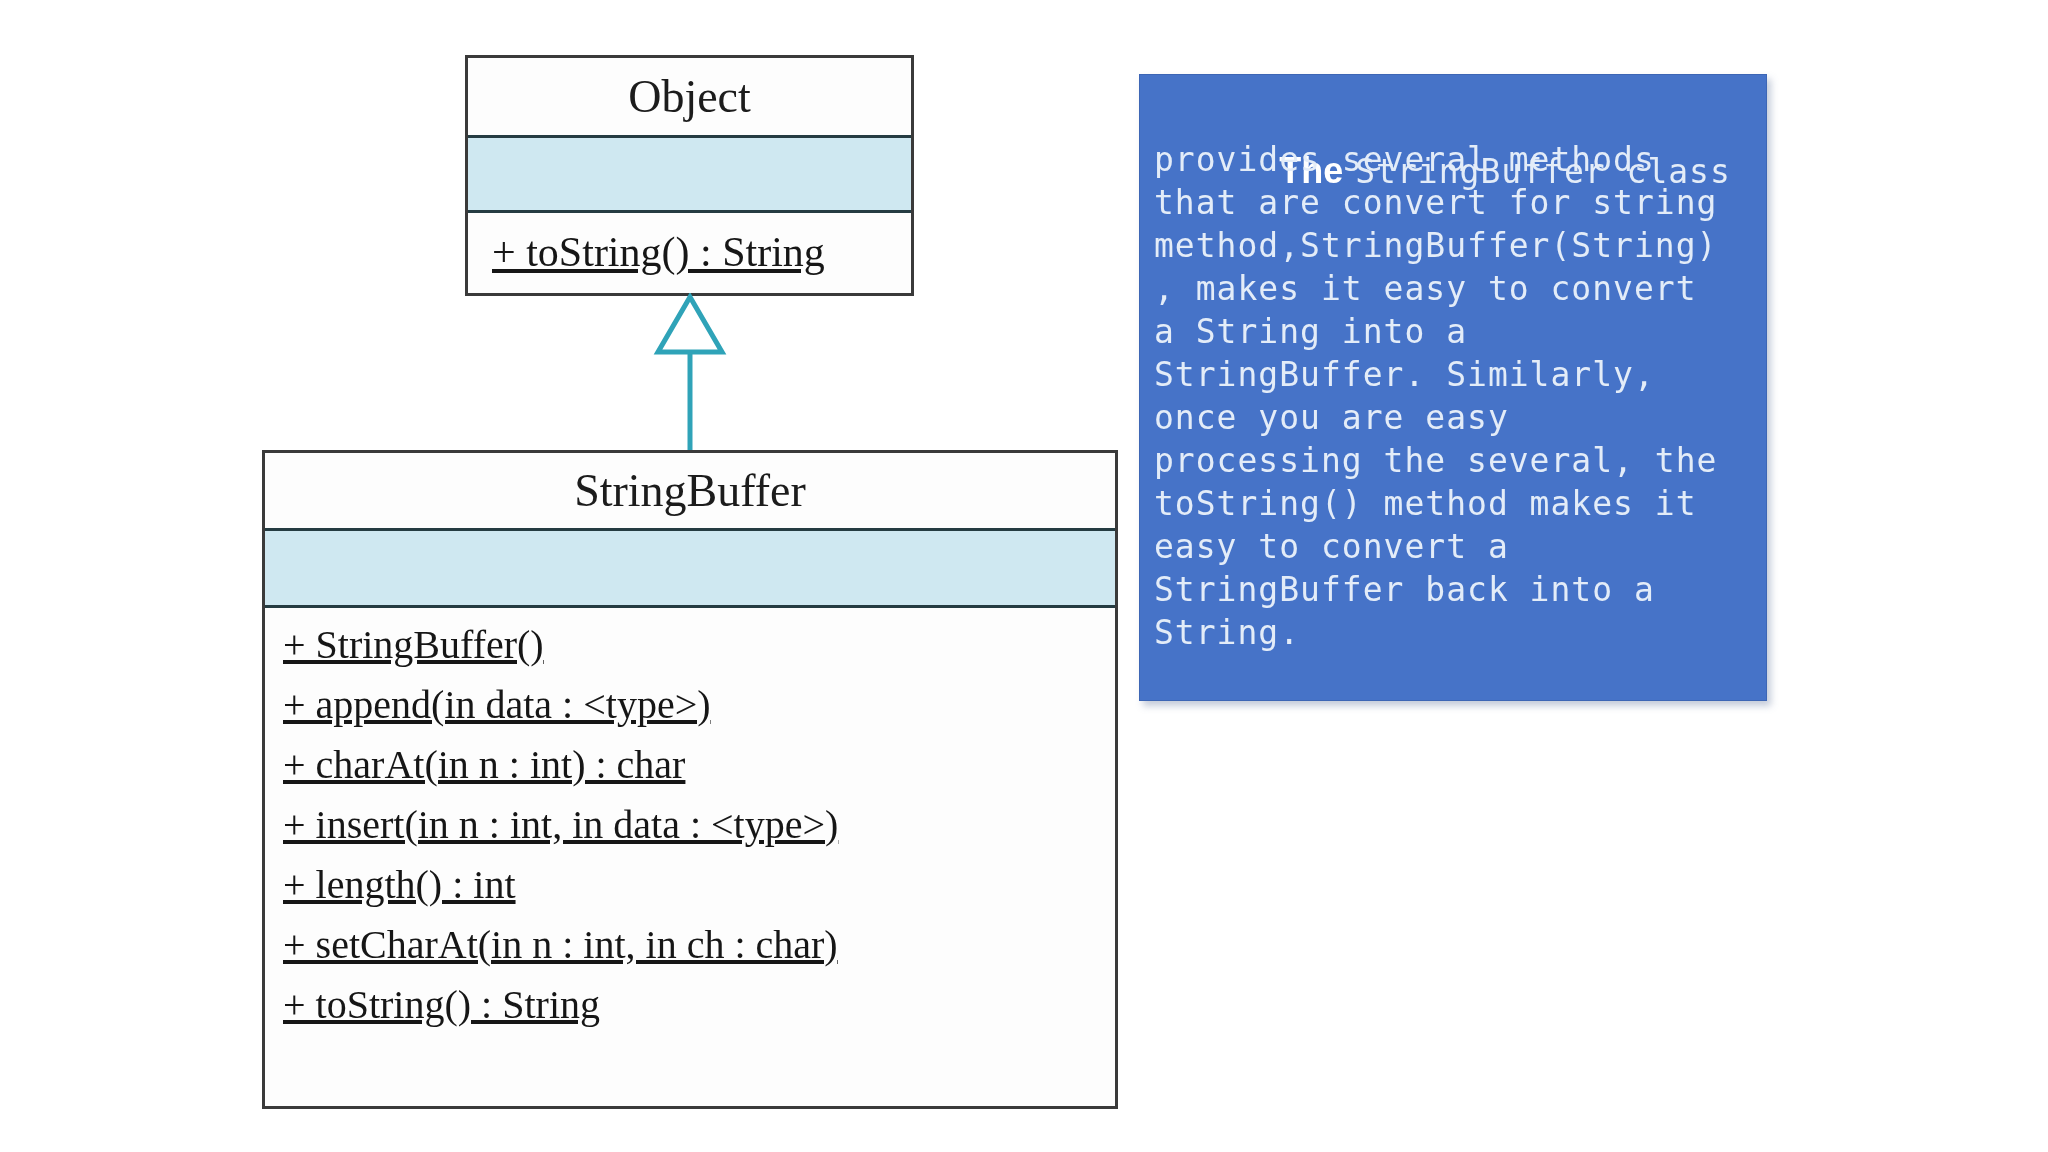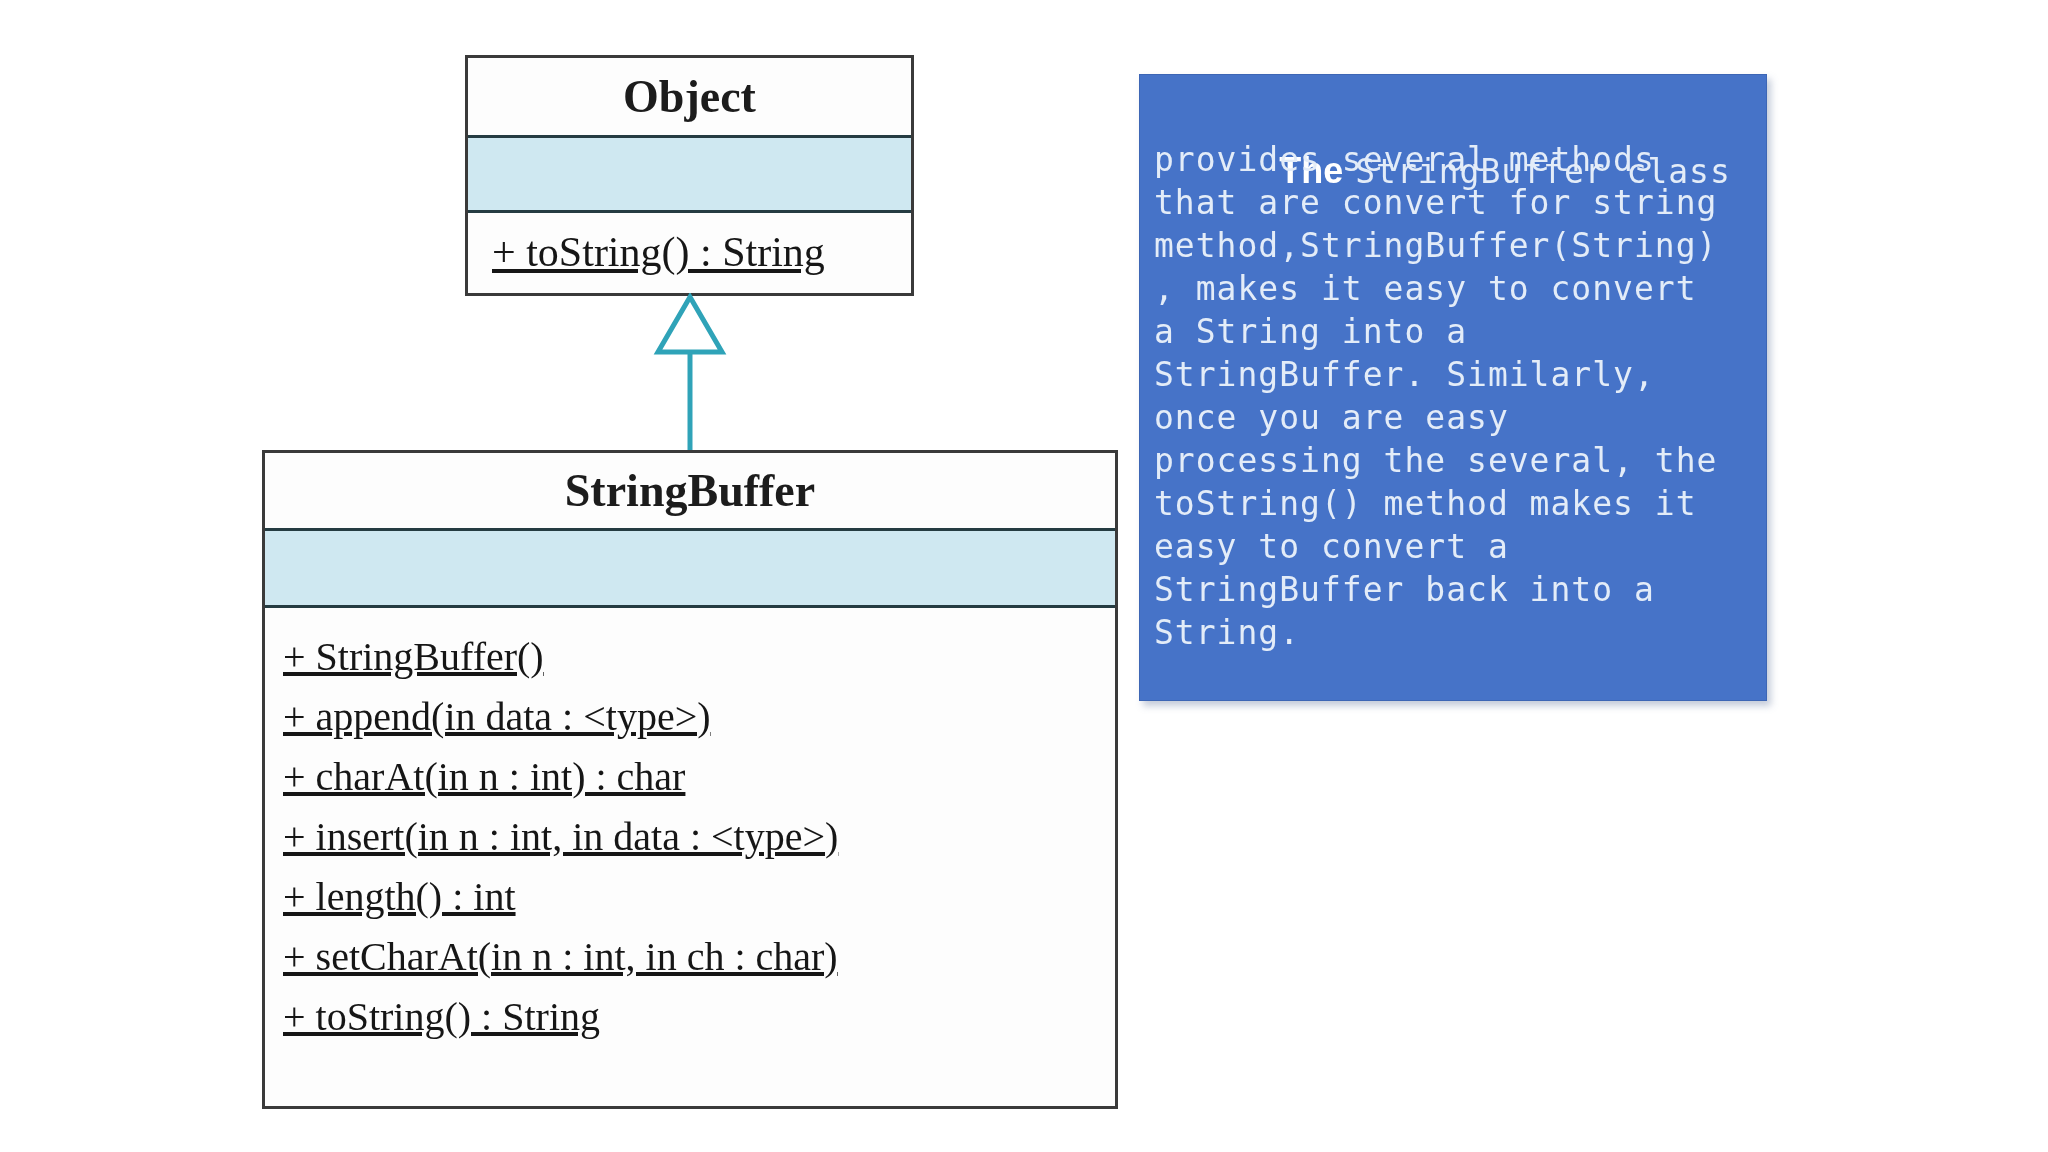--- a/index.html
+++ b/index.html
@@ -16,21 +16,21 @@
   .uml-box {
     position: absolute;
     background: #fdfdfd;
     border: 3px solid #3a3a3a;
     box-sizing: border-box;
   }
   .uml-title {
     display: flex;
     align-items: center;
     justify-content: center;
-    font-weight: bold;
+    font-weight: normal;
     color: #1c1c1c;
     box-sizing: border-box;
   }
   .uml-attrs {
     background: var(--uml_section_fill, #cfe8f1);
     border-top: 3px solid #253c42;
     border-bottom: 3px solid #253c42;
     box-sizing: border-box;
   }
   .uml-methods {
@@ -41,21 +41,21 @@
 
   #object-box { left: 465px; top: 55px; width: 449px; height: 241px; }
   #object-box .uml-title   { height: 77px; font-size: 46px; }
   #object-box .uml-attrs   { height: 78px; }
   #object-box .uml-methods { padding: 0 0 0 24px; }
   #object-box .uml-method-line { height: 77px; display: flex; align-items: center; font-size: 42px; }
 
   #stringbuffer-box { left: 262px; top: 450px; width: 856px; height: 659px; }
   #stringbuffer-box .uml-title   { height: 75px; font-size: 46px; }
   #stringbuffer-box .uml-attrs   { height: 80px; }
-  #stringbuffer-box .uml-methods { padding-top: 18px; padding-left: 18px; }
+  #stringbuffer-box .uml-methods { padding-top: 6px; padding-left: 18px; }
   #stringbuffer-box .uml-method-line {
     height: 60px;
     display: flex;
     align-items: center;
     font-size: 40px;
     white-space: pre;
   }
 
   
   #inheritance-arrow { position: absolute; left: 650px; top: 293px; }

